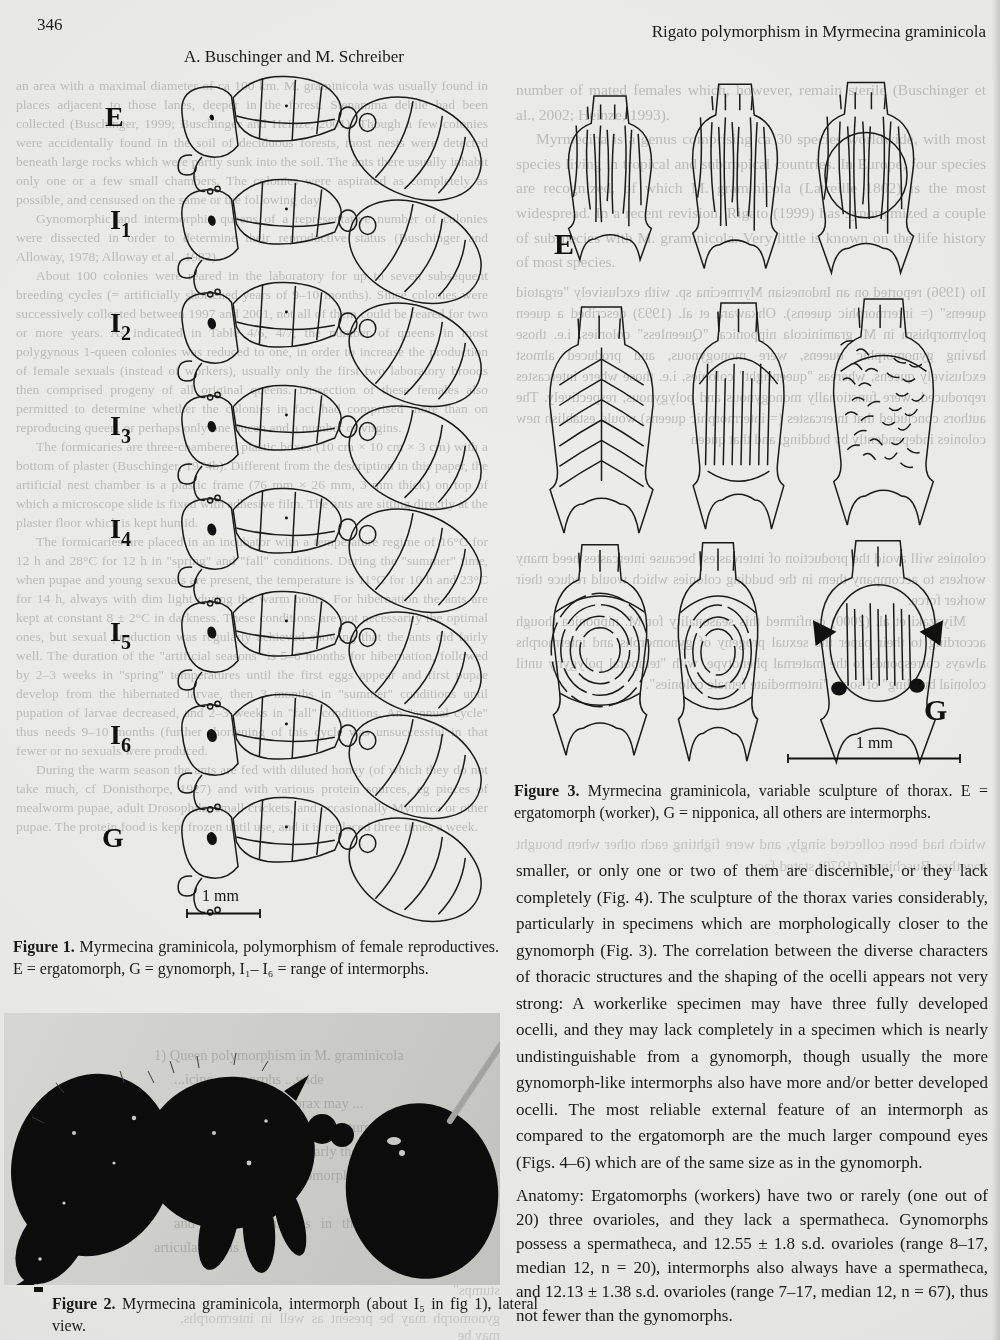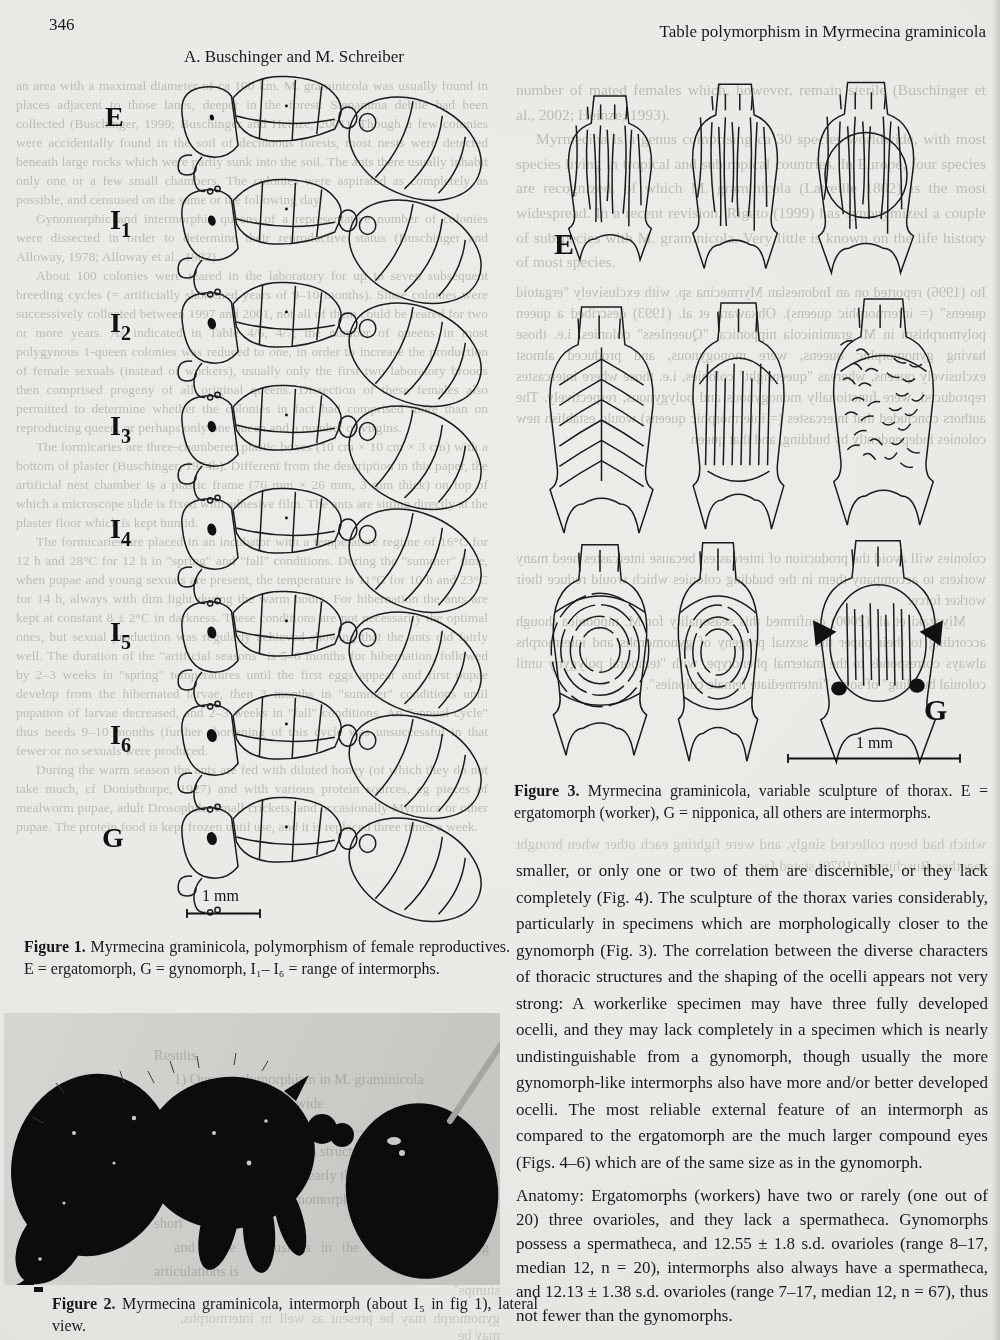--- a/index.html
+++ b/index.html
@@ -2,21 +2,21 @@
 <html><head>
 <meta charset="utf-8">
 <style>
   html,body{margin:0;padding:0;background:#6e6e6e;}
   .page{position:relative;width:1000px;height:1340px;background:
     radial-gradient(circle at 48% 38%, #ecece8 0%, #e9e9e5 60%, #e2e2de 100%);
     overflow:hidden;font-family:"Liberation Serif", serif;color:#1a1a1a;}
   .edge-r{position:absolute;right:0;top:0;width:8px;height:100%;
     background:linear-gradient(to right,rgba(0,0,0,0),rgba(0,0,0,.14));}
   .hdr-item{position:absolute;font-size:17px;white-space:nowrap;}
-  #pgnum{left:49px;top:15px;}
+  #pgnum{left:37px;top:15px;}
   #hleft{left:184px;top:15px;margin-top:32px;}
   #hright{right:14px;top:22px;}
   .it{}
   .b{font-weight:bold;}
   .ghost{position:absolute;color:#97978f;opacity:.55;filter:blur(.45px);
     text-align:justify;pointer-events:none;}
   .ghost p{margin:0;text-indent:20px;}
   .ghost p:first-child{text-indent:0;}
   .mir{transform:scaleX(-1);}
   #ghost-left{left:16px;top:76px;width:472px;font-size:13.5px;line-height:19px;}
@@ -25,39 +25,39 @@
   #ghost-r3{left:516px;top:548px;width:470px;font-size:14.5px;line-height:21px;}
   #ghost-r4{left:516px;top:833px;width:470px;font-size:15px;line-height:22px;opacity:.45;}
   #ghost-f2a{left:180px;top:1265px;width:320px;font-size:14.5px;opacity:.4;}
   #ghost-f2b{left:180px;top:1310px;width:320px;font-size:14.5px;opacity:.4;}
   #ghost-photo{left:150px;top:30px;width:335px;font-size:14.5px;line-height:24px;
     color:#8f8f89;opacity:.55;}
   svg.fig{position:absolute;overflow:visible;}
   #fig1-svg{left:10px;top:70px;}
   #fig3-svg{left:512px;top:72px;}
   .cap{position:absolute;font-size:16px;line-height:21.5px;text-align:justify;}
-  #cap1{left:24px;top:936px;width:486px;}
+  #cap1{left:13px;top:936px;width:486px;}
   #cap2{left:12px;top:1293px;width:486px;margin-left:40px;}
   #cap3{left:514px;top:780px;width:474px;}
   .para{position:absolute;font-size:17px;text-align:justify;}
   #para1{left:516px;top:858px;width:472px;line-height:26.5px;}
   #para2{left:516px;top:1184px;width:472px;line-height:24px;}
   #photo{position:absolute;left:4px;top:1013px;width:496px;height:272px;
     background:linear-gradient(115deg,#d6d6d2 0%,#cbcbc7 55%,#c2c2be 100%);overflow:hidden;}
   #photo-tick{position:absolute;left:34px;top:1287px;width:9px;height:5px;background:#111;}
 </style>
 </head>
 <body>
 
 <div class="page">
   <div class="edge-r"></div>
 
   <div id="pgnum" class="hdr-item">346</div>
   <div id="hleft" class="hdr-item">A. Buschinger and M. Schreiber</div>
-  <div id="hright" class="hdr-item"><span>Table polymorphism in </span><span class="it">Myrmecina graminicola</span></div>
+  <div id="hright" class="hdr-item"><span>Rigato polymorphism in </span><span class="it">Myrmecina graminicola</span></div>
 
   <div id="ghost-left" class="ghost">
       <p>an area with a maximal diameter of ca 100 km. M. graminicola was usually found in places adjacent to those lanes, deeper in the forest. Stenamma debile had been collected (Buschinger, 1999; Buschinger and Heinze, 2001). Though a few colonies were accidentally found in the soil of deciduous forests, most nests were detected beneath large rocks which were partly sunk into the soil. The ants there usually inhabit only one or a few small chambers. The colonies were aspirated as completely as possible, and censused on the same or the following day.</p>
       <p>Gynomorphic and intermorphic queens of a representative number of colonies were dissected in order to determine their reproductive status (Buschinger and Alloway, 1978; Alloway et al., 1982).</p>
       <p>About 100 colonies were reared in the laboratory for up to seven subsequent breeding cycles (= artificially shortened years of 9–10 months). Since colonies were successively collected between 1997 and 2001, not all of them could be reared for two or more years. As indicated in Table 4/6, 4/7, the number of queens in most polygynous 1-queen colonies was reduced to one, in order to increase the production of female sexuals (instead of workers), usually only the first two laboratory broods then comprised progeny of all original queens. Dissection of these females also permitted to determine whether the colonies in fact had comprised more than on reproducing queen, or perhaps only one queen and a number of virgins.</p>
       <p>The formicaries are three-chambered plastic boxes (10 cm × 10 cm × 3 cm) with a bottom of plaster (Buschinger, 1974b). Different from the description in this paper, the artificial nest chamber is a plastic frame (76 mm × 26 mm, 3 mm thick) on top of which a microscope slide is fixed with adhesive film. The ants are sitting directly at the plaster floor which is kept humid.</p>
       <p>The formicaries are placed in an incubator with a temperature regime of 16°C for 12 h and 28°C for 12 h in "spring" and "fall" conditions. During the "summer" time, when pupae and young sexuals are present, the temperature is 11°C for 10 h and 23°C for 14 h, always with dim light during the warm hours. For hibernation the ants are kept at constant 8 ± 2°C in darkness. These conditions are not necessarily the optimal ones, but sexual production was regularly achieved showing that the ants did fairly well. The duration of the "artificial seasons" is 5–6 months for hibernation, followed by 2–3 weeks in "spring" temperatures until the first eggs appear and first pupae develop from the hibernated larvae, then 3 months in "summer" conditions until pupation of larvae decreased, and 2–3 weeks in "fall" conditions. An "annual cycle" thus needs 9–10 months (further shortening of this cycle was unsuccessful in that fewer or no sexuals were produced.</p>
       <p>During the warm season the ants are fed with diluted honey (of which they do not take much, cf Donisthorpe, 1927) and with various protein sources, eg pieces of mealworm pupae, adult Drosophila, small crickets, and occasionally Myrmica or other pupae. The protein food is kept frozen until use, and it is replaced three times a week.</p>
     </div>
   <div id="ghost-r1" class="ghost">
@@ -231,21 +231,20 @@
       </g>
       <text x="92" y="777" font-family="Liberation Serif,serif" font-weight="bold" font-size="28" fill="#111">G</text>
       <path d="M177,839 v9 M177,843.5 h73 M250,839 v9" stroke="#111" stroke-width="1.8" fill="none"></path>
 <text x="192" y="831" font-size="16" font-family="Liberation Serif,serif" fill="#111">1 mm</text>
     </svg>
 
   <div id="cap1" class="cap"><span class="b">Figure 1.</span><span class="it"> Myrmecina graminicola</span><span>, polymorphism of female reproductives. E = ergatomorph, G = gynomorph, I₁– I₆ = range of intermorphs.</span></div>
 
   <div id="photo">
     <div id="ghost-photo" class="ghost">
-        <p>Results</p>
         <p>1) Queen polymorphism in M. graminicola</p>
         <p>...icine a ...morphs ...wide</p>
         <p>...tion (Fig. ...) the thorax may ...</p>
         <p>...morph, or more or less structured ...</p>
         <p>appearance, and with nearly the compl... t</p>
         <p>...es found in the gynomorph (Figs. 2, 3). A pair of short</p>
         <p>and acute protrusions in the place of the wing articulations is</p>
       </div>
     <svg width="496" height="272" viewBox="0 0 496 272" style="position:absolute;left:0;top:0">
       <g fill="#0c0c0c" stroke="none">

